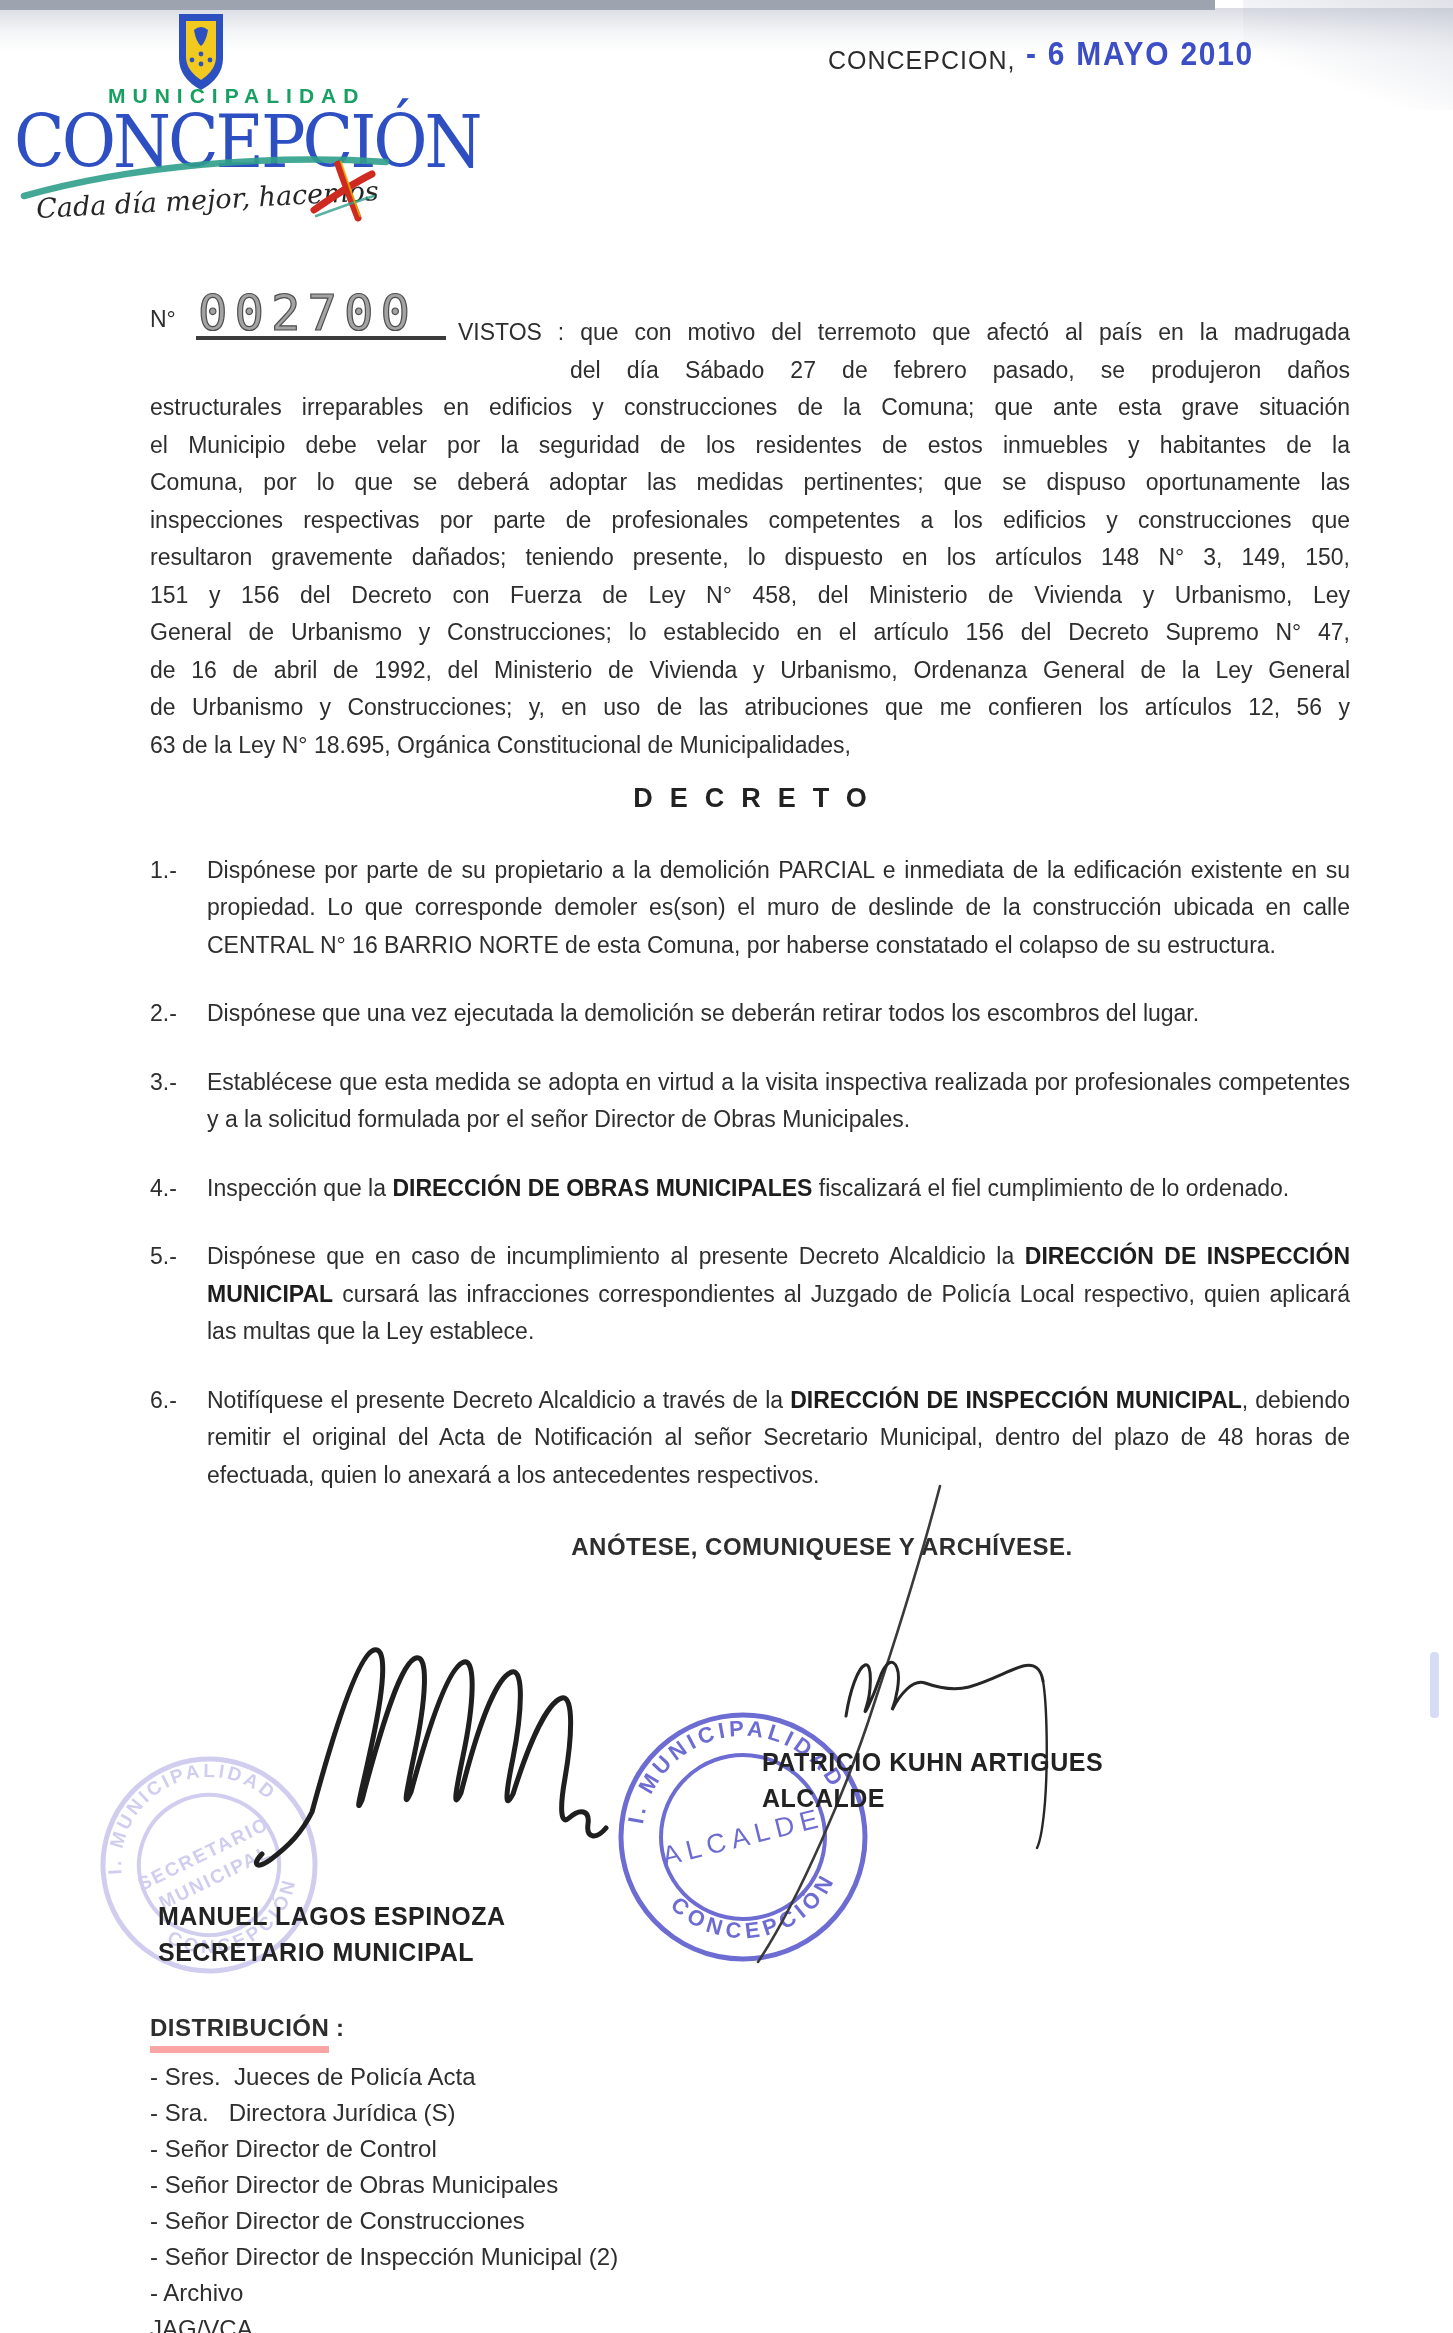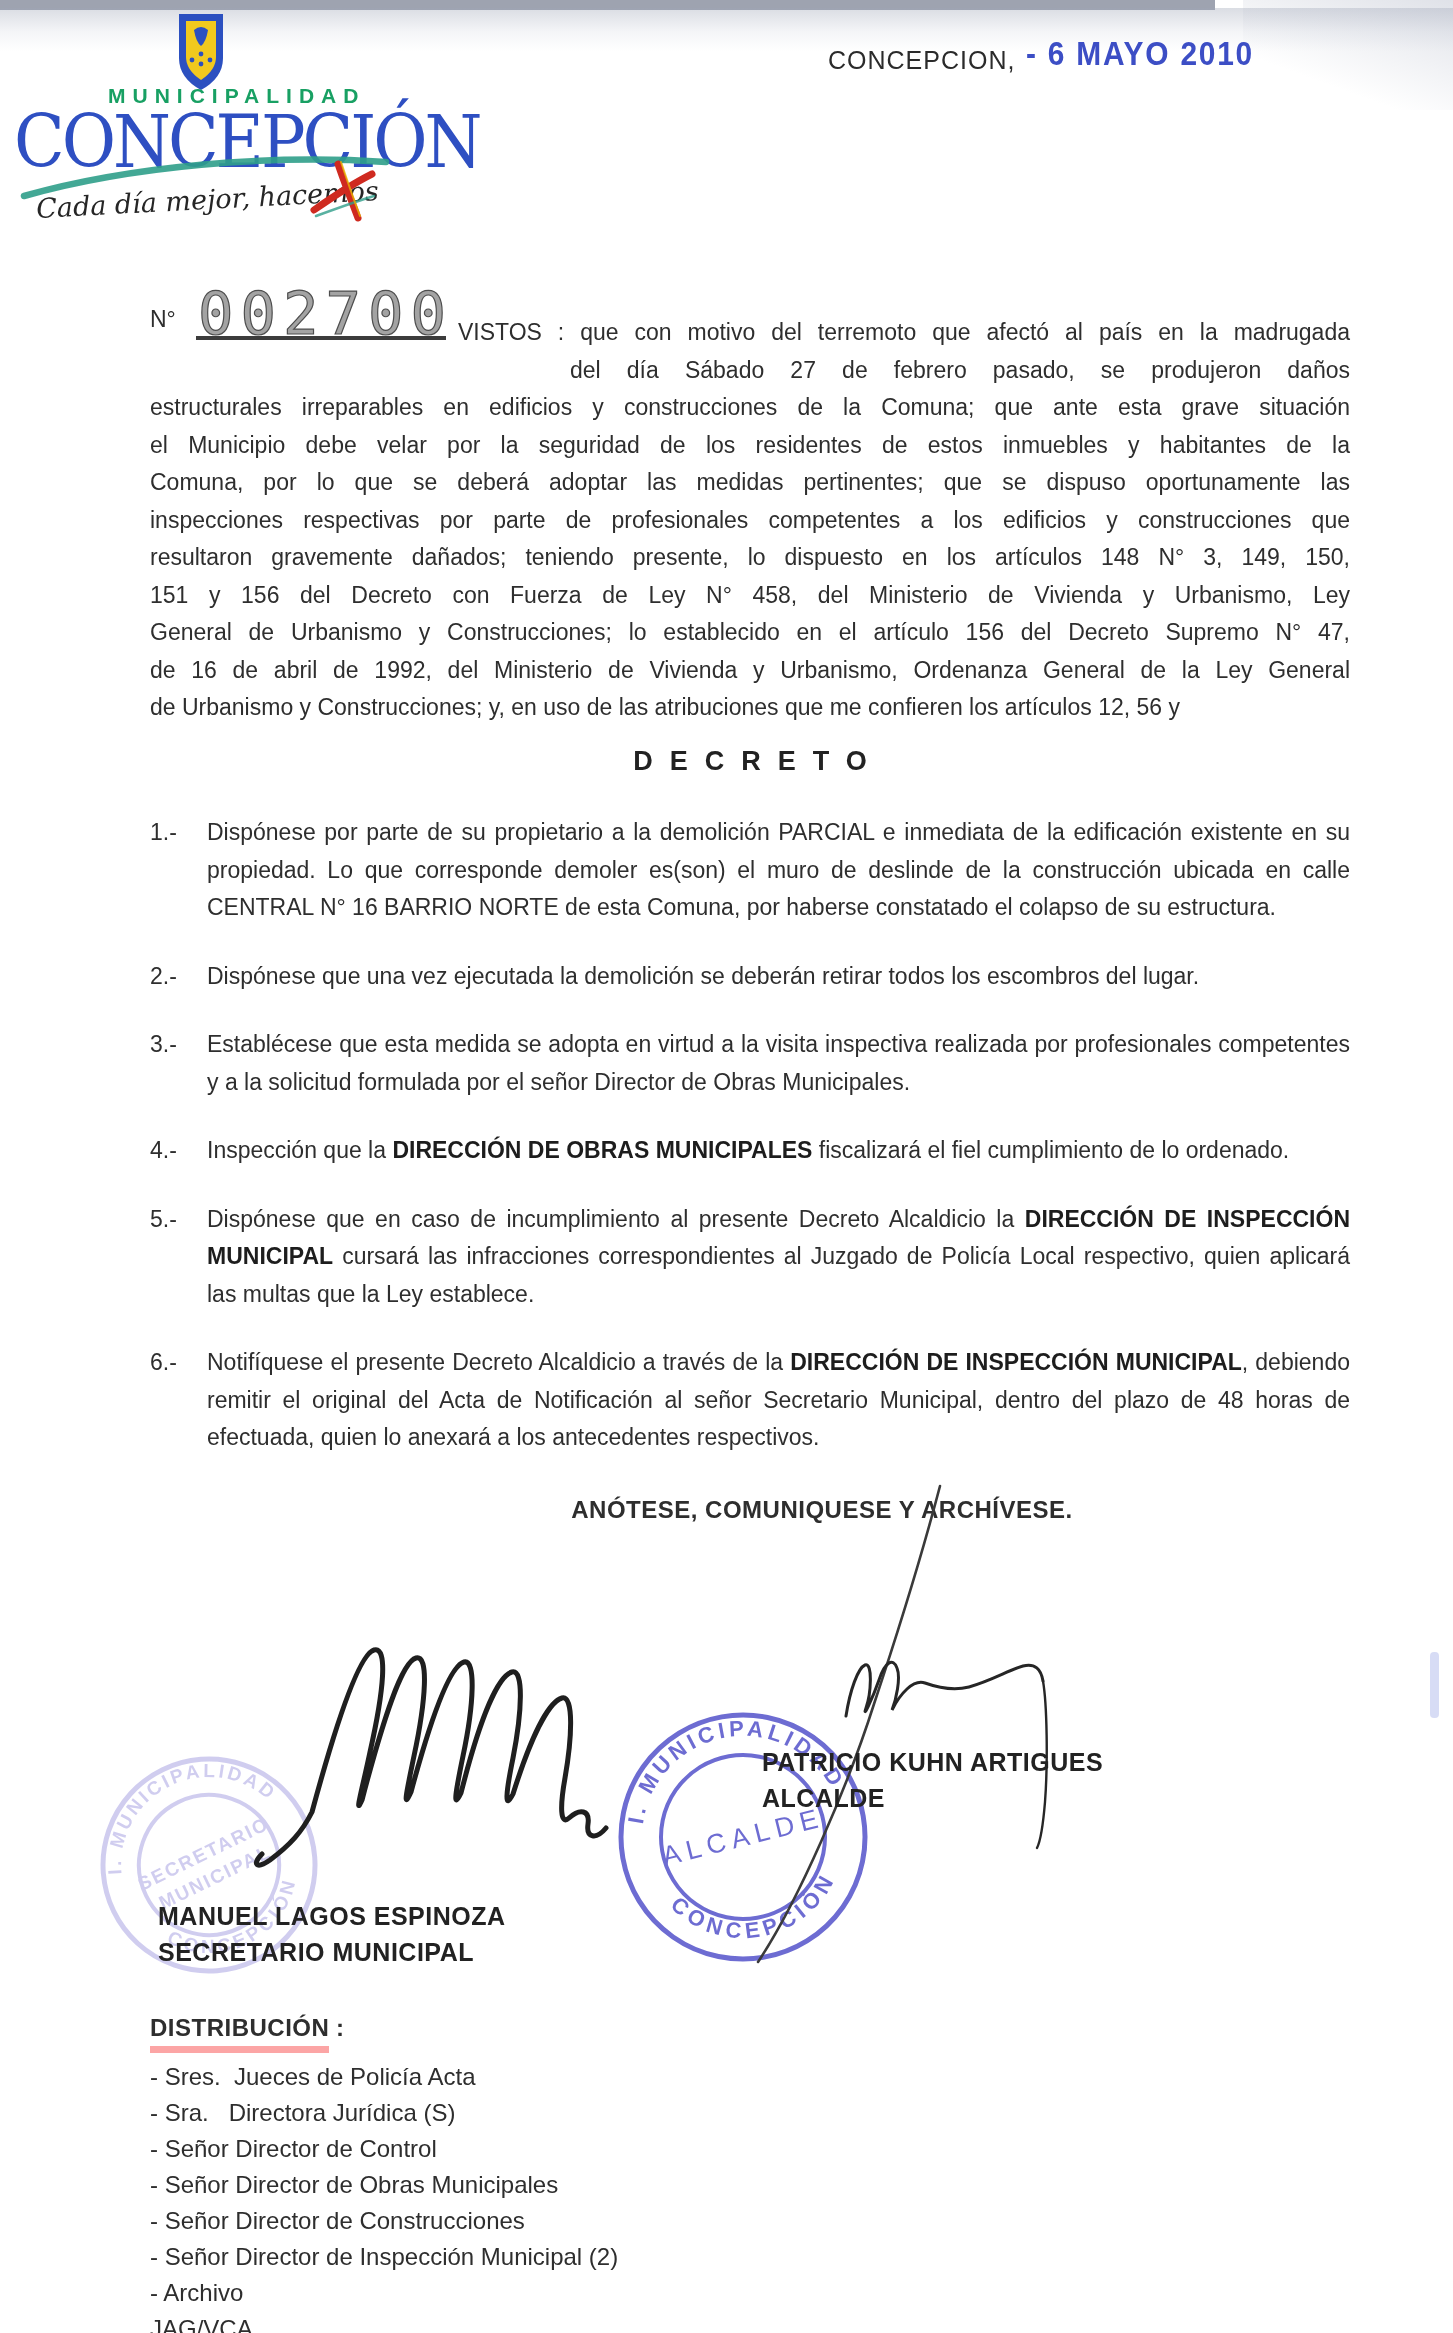--- a/index.html
+++ b/index.html
@@ -39,21 +39,21 @@
   
   .city{position:absolute;left:828px;top:46px;font-size:25px;font-weight:normal;letter-spacing:1px;color:#2b2b2b;}
   .datestamp{position:absolute;left:1026px;top:34px;font-size:34px;font-weight:bold;letter-spacing:2px;
     color:var(--date_blue);transform:scaleX(.88);transform-origin:left top;white-space:nowrap;}
 
   
   .content{position:absolute;left:150px;top:296px;width:1200px;font-size:23px;line-height:37.5px;color:var(--ink);}
   .vrow{display:flex;align-items:baseline;}
   .numero{flex:0 0 308px;position:relative;height:44px;}
   .no-label{position:absolute;left:0;bottom:2px;font-size:23px;}
-  .no-digits{position:absolute;left:48px;bottom:8px;font-family:"DejaVu Sans Mono",monospace;font-size:59px;
+  .no-digits{position:absolute;left:48px;bottom:8px;font-family:"DejaVu Sans Mono",monospace;font-size:49px;
     letter-spacing:7px;color:rgba(88,88,88,.55);-webkit-text-stroke:1.2px #4e4e4e;}
   .no-line{position:absolute;left:46px;right:12px;bottom:0px;height:4px;background:#3c3c3c;}
   .jl{text-align:justify;text-align-last:justify;}
   .vline1{flex:1;}
   .vline2{margin-left:420px;}
   .vlines > div{text-align:justify;text-align-last:justify;}
   .vlines > div:last-child{text-align-last:left;}
 
   .heading{margin-top:16px;text-align:center;font-size:27px;font-weight:bold;letter-spacing:17px;
     text-indent:17px;color:#222;}
@@ -134,20 +134,21 @@
     <div class="vlines">
         <div>estructurales irreparables en edificios y construcciones de la Comuna; que ante esta grave situación</div>
         <div>el Municipio debe velar por la seguridad de los residentes de estos inmuebles y habitantes de la</div>
         <div>Comuna, por lo que se deberá adoptar las medidas pertinentes; que se dispuso oportunamente las</div>
         <div>inspecciones respectivas por parte de profesionales competentes a los edificios y construcciones que</div>
         <div>resultaron gravemente dañados; teniendo presente, lo dispuesto en los artículos 148 N° 3, 149, 150,</div>
         <div>151 y 156 del Decreto con Fuerza de Ley N° 458, del Ministerio de Vivienda y Urbanismo, Ley</div>
         <div>General de Urbanismo y Construcciones; lo establecido en el artículo 156 del Decreto Supremo N° 47,</div>
         <div>de 16 de abril de 1992, del Ministerio de Vivienda y Urbanismo, Ordenanza General de la Ley General</div>
         <div>de Urbanismo y Construcciones; y, en uso de las atribuciones que me confieren los artículos 12, 56 y</div>
+        <div>63 de la Ley N° 18.695, Orgánica Constitucional de Municipalidades,</div>
       </div>
 
     <div class="heading">DECRETO</div>
 
     <div class="items">
         <div class="ditem">
         <span class="dnum">1.-</span><span><span>Dispónese por parte de su propietario a la demolición PARCIAL e inmediata de la edificación existente en su propiedad. Lo que corresponde demoler es(son) el muro de deslinde de la construcción ubicada en calle CENTRAL N° 16 BARRIO NORTE de esta Comuna, por haberse constatado el colapso de su estructura.</span><b></b><span></span></span>
       </div>
         <div class="ditem">
         <span class="dnum">2.-</span><span><span>Dispónese que una vez ejecutada la demolición se deberán retirar todos los escombros del lugar.</span><b></b><span></span></span>

